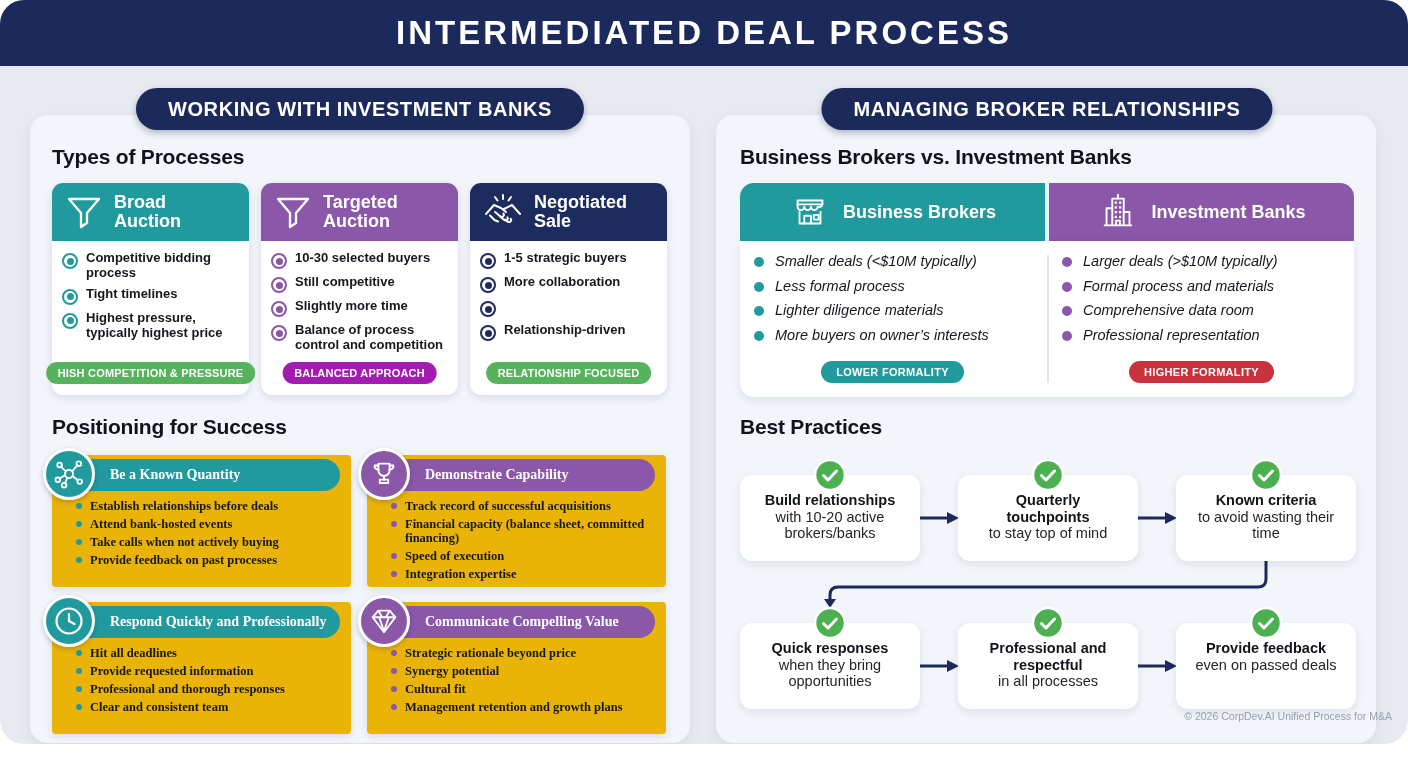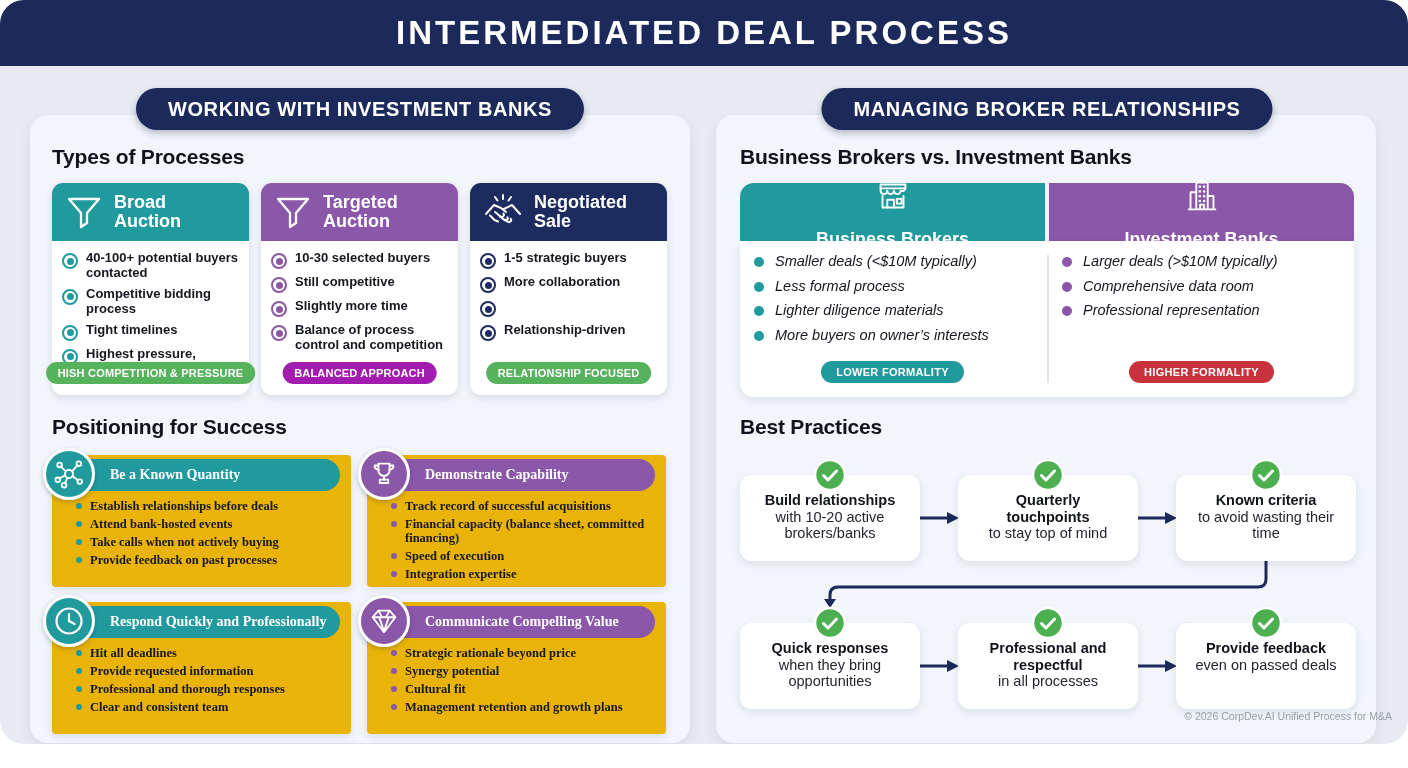--- a/index.html
+++ b/index.html
@@ -31,21 +31,21 @@
   
   .pbox{position:absolute;width:299px;height:132px;background:#eab308;border-radius:4px;box-shadow:0 3px 8px rgba(20,35,70,.10);font-family:Liberation Serif, serif;}
   .pbox-pill{position:absolute;left:16px;right:11px;top:4px;height:32px;border-radius:17px;display:flex;align-items:center;padding-left:42px;box-sizing:border-box;color:#fff;font-size:14px;font-weight:700;white-space:nowrap;}
   .pbox-circle{position:absolute;left:-9px;top:-7px;width:52px;height:52px;border-radius:50%;border:3px solid #fff;box-sizing:border-box;display:flex;align-items:center;justify-content:center;box-shadow:0 2px 5px rgba(20,35,70,.25);z-index:2;}
   .pbox-b{position:absolute;left:24px;right:8px;top:44px;}
   .sb{display:flex;gap:8px;margin-bottom:4px;}
   .dot{flex:0 0 auto;width:6px;height:6px;border-radius:50%;background:currentColor;margin-top:4px;}
   .stxt{font-size:12.5px;font-weight:700;color:#15171f;line-height:1.12;}
   
   .cmp{position:absolute;left:24px;top:68px;width:614px;height:214px;}
-  .cmp-h{position:absolute;top:0;width:305px;height:58px;display:flex;align-items:center;justify-content:center;gap:12px;color:#fff;font-size:18px;font-weight:700;flex-direction:column;}
+  .cmp-h{position:absolute;top:0;width:305px;height:58px;display:flex;align-items:center;justify-content:center;gap:12px;color:#fff;font-size:18px;font-weight:700;}
   .cmp-h.l{left:0;border-radius:14px 0 0 0;} .cmp-h.r{left:309px;border-radius:0 14px 0 0;}
   .cmp-b{position:absolute;top:58px;left:0;width:614px;height:156px;background:#fff;border-radius:0 0 14px 14px;box-shadow:0 3px 8px rgba(20,35,70,.10);}
   .cmp-div{position:absolute;left:307px;top:14px;bottom:14px;width:1.5px;background:#dfe4ea;}
   .cmp-col{position:absolute;top:12px;width:290px;}
   .cmp-col.l{left:14px;} .cmp-col.r{left:322px;}
   .cb{display:flex;gap:11px;margin-bottom:8px;align-items:flex-start;font-style:italic;}
   .cdot{flex:0 0 auto;width:10px;height:10px;border-radius:50%;background:currentColor;margin-top:4px;}
   .ctxt{font-size:14.5px;font-weight:500;color:#15171f;line-height:1.15;}
   .cbadge{position:absolute;top:120px;width:305px;text-align:center;}
   .cbadge.l{left:0;} .cbadge.r{left:309px;}
@@ -78,24 +78,20 @@
     <div class="pcard" style="left:22px;">
       <div class="pcard-h bg-teal">
         <span class="iconbox">
           <svg width="40" height="40" viewBox="0 0 40 40" fill="none" stroke="#fff" stroke-width="2.3" stroke-linejoin="round" stroke-linecap="round">
               <path d="M5 7h30L23 21v10l-6 4V21L5 7z"></path>
             </svg>
         </span>
         <span class="pcard-title">Broad Auction</span>
       </div>
       <div class="pcard-b">
-        <div class="bl c-teal">
-            <span class="ring"></span>
-            <span class="btxt">40-100+ potential buyers contacted</span>
-          </div>
         <div class="bl c-teal">
             <span class="ring"></span>
             <span class="btxt">Competitive bidding process</span>
           </div>
         <div class="bl c-teal">
             <span class="ring"></span>
             <span class="btxt">Tight timelines</span>
           </div>
         <div class="bl c-teal">
             <span class="ring"></span>
@@ -351,20 +347,24 @@
               <span class="ctxt">More buyers on owner’s interests</span>
             </div>
         </div>
         <div class="cmp-col r c-purple">
           <div class="cb">
               <span class="cdot"></span>
               <span class="ctxt">Larger deals (&gt;$10M typically)</span>
             </div>
           <div class="cb">
               <span class="cdot"></span>
+              <span class="ctxt">Formal process and materials</span>
+            </div>
+          <div class="cb">
+              <span class="cdot"></span>
               <span class="ctxt">Comprehensive data room</span>
             </div>
           <div class="cb">
               <span class="cdot"></span>
               <span class="ctxt">Professional representation</span>
             </div>
         </div>
         <div class="cbadge l"><span class="bg-teal">LOWER FORMALITY</span></div>
         <div class="cbadge r"><span class="bg-red">HIGHER FORMALITY</span></div>
       </div>

